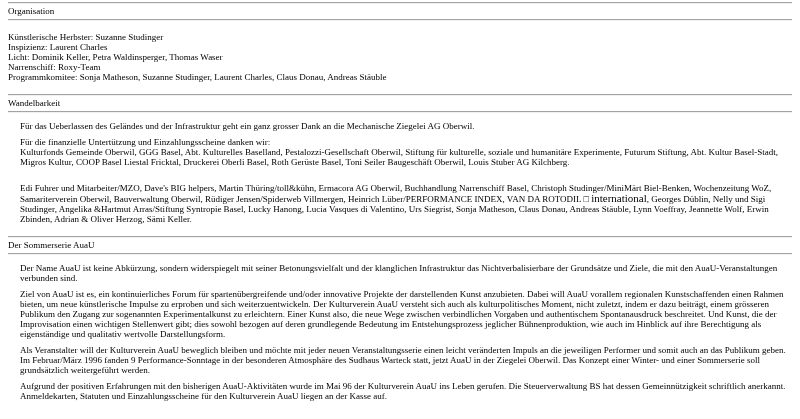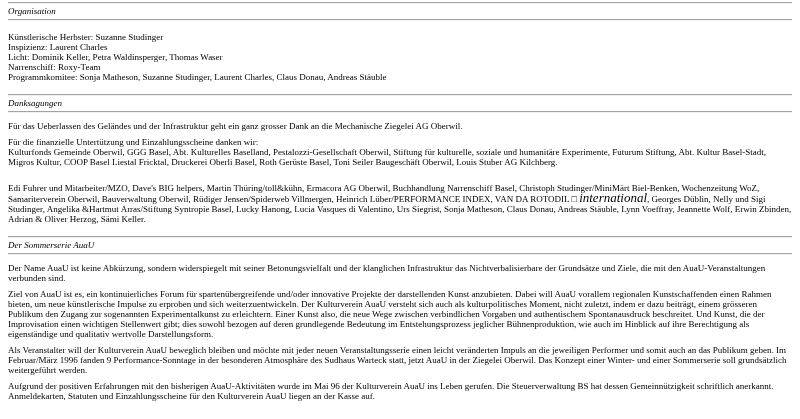--- a/index.html
+++ b/index.html
@@ -19,31 +19,31 @@
   .page { padding: 2px 8px 0 8px; }
 
   .rule {
     border: 0;
     height: 0;
     border-top: 1px solid #a3a3a3;
     border-bottom: 1px solid #f0f0f0;
     margin: 0;
   }
 
-  .section-header { margin-top: 12px; font-style: italic; }
+  .section-header { margin-top: 12px; }
   .section-header.first { margin-top: 0; }
   .section-title { padding: 2px 0 3px 0; }
 
   .org-list { margin-top: 11px; }
   .org-list .line { white-space: nowrap; }
 
-  .para { margin: 6px 0 0 0; }
+  .para { margin: 6px 0 0 12px; }
   .para.after-header { margin-top: 8px; }
 
-  .small-caps-note { font-size: 13px; font-style: italic; }
+  .small-caps-note { font-size: 11px; }
 </style>
 </head>
 <body>
 
 <div class="page">
 
   <div class="section-header first">
     <hr class="rule">
     <div class="section-title">Organisation</div>
     <hr class="rule">
@@ -52,21 +52,21 @@
   <div class="org-list">
     <div class="line">Künstlerische Herbster: Suzanne Studinger</div>
     <div class="line">Inspizienz: Laurent Charles</div>
     <div class="line">Licht: Dominik Keller, Petra Waldinsperger, Thomas Waser</div>
     <div class="line">Narrenschiff: Roxy-Team</div>
     <div class="line">Programmkomitee: Sonja Matheson, Suzanne Studinger, Laurent Charles, Claus Donau, Andreas Stäuble</div>
   </div>
 
   <div class="section-header">
     <hr class="rule">
-    <div class="section-title">Danksagungen</div>
+    <div class="section-title">Wandelbarkeit</div>
     <hr class="rule">
   </div>
 
   <p class="para after-header">Für das Ueberlassen des Geländes und der Infrastruktur geht ein ganz grosser Dank an die Mechanische Ziegelei AG Oberwil.</p>
 
   <p class="para">
     <span>Für die finanzielle Untertützung und Einzahlungsscheine danken wir:</span><br>
     <span>Kulturfonds Gemeinde Oberwil, GGG Basel, Abt. Kulturelles Baselland, Pestalozzi-Gesellschaft Oberwil, Stiftung für kulturelle, soziale und humanitäre Experimente, Futurum Stiftung, Abt. Kultur Basel-Stadt, Migros Kultur, COOP Basel Liestal Fricktal, Druckerei Oberli Basel, Roth Gerüste Basel, Toni Seiler Baugeschäft Oberwil, Louis Stuber AG Kilchberg.</span>
   </p>
 

